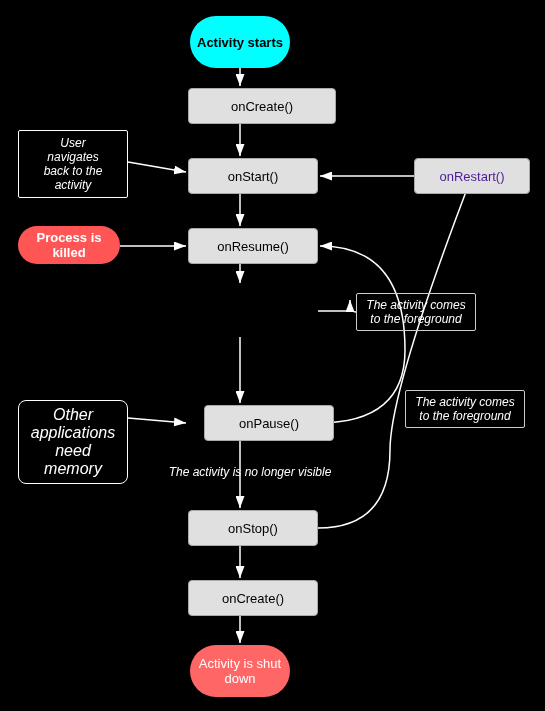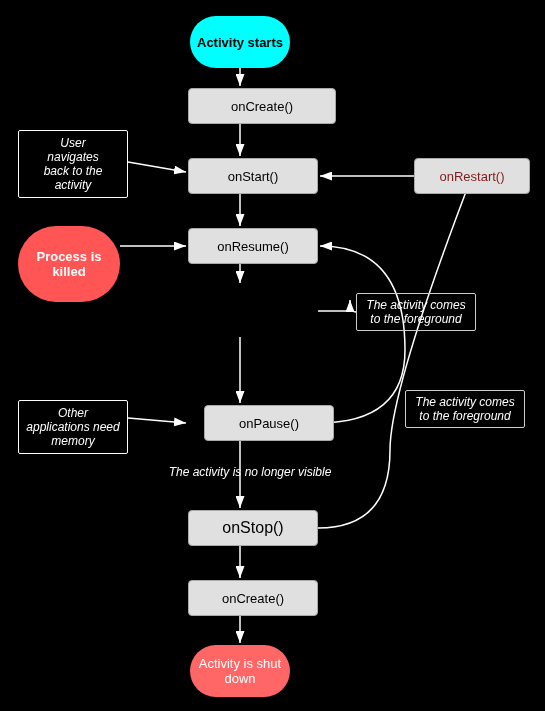--- a/index.html
+++ b/index.html
@@ -67,21 +67,21 @@
       font-size: 13px;
       border: 1px solid #aaa;
     }
 
     .node-onrestart {
       left: 414px;
       top: 158px;
       width: 116px;
       height: 36px;
       background: #e0e0e0;
-      color: #7f1d1d;
+      color: #4c1d95;
       font-size: 13px;
       border: 1px solid #aaa;
     }
 
     .node-onresume {
       left: 188px;
       top: 228px;
       width: 130px;
       height: 36px;
       background: #e0e0e0;
@@ -112,21 +112,21 @@
       border: 1px solid #aaa;
     }
 
     .node-onstop {
       left: 188px;
       top: 510px;
       width: 130px;
       height: 36px;
       background: #e0e0e0;
       color: #000;
-      font-size: 16px;
+      font-size: 13px;
       border: 1px solid #aaa;
     }
 
     .node-ondestroy {
       left: 188px;
       top: 580px;
       width: 130px;
       height: 36px;
       background: #e0e0e0;
       color: #000;
@@ -181,21 +181,21 @@
 
     
     .label-process-killed {
       left: 18px;
       top: 226px;
       width: 102px;
       background: #ff5555;
       color: #fff;
       font-size: 13px;
       font-weight: bold;
-      padding: 23px 8px;
+      padding: 4px 8px;
       border-radius: 50px;
       text-align: center;
     }
 
     
     .label-user-navigates {
       left: 18px;
       top: 130px;
       width: 110px;
       border: 1px solid #fff;
@@ -208,24 +208,24 @@
       text-align: center;
     }
 
     
     .label-other-apps {
       left: 18px;
       top: 400px;
       width: 110px;
       border: 1px solid #fff;
       color: #fff;
-      font-size: 12px;
+      font-size: 16px;
       font-style: italic;
       padding: 5px 6px;
-      border-radius: 2px;
+      border-radius: 8px;
       background: transparent;
       text-align: center;
     }
 
     
     .label-another-activity {
       left: 158px;
       top: 346px;
       width: 160px;
       color: #fff;

